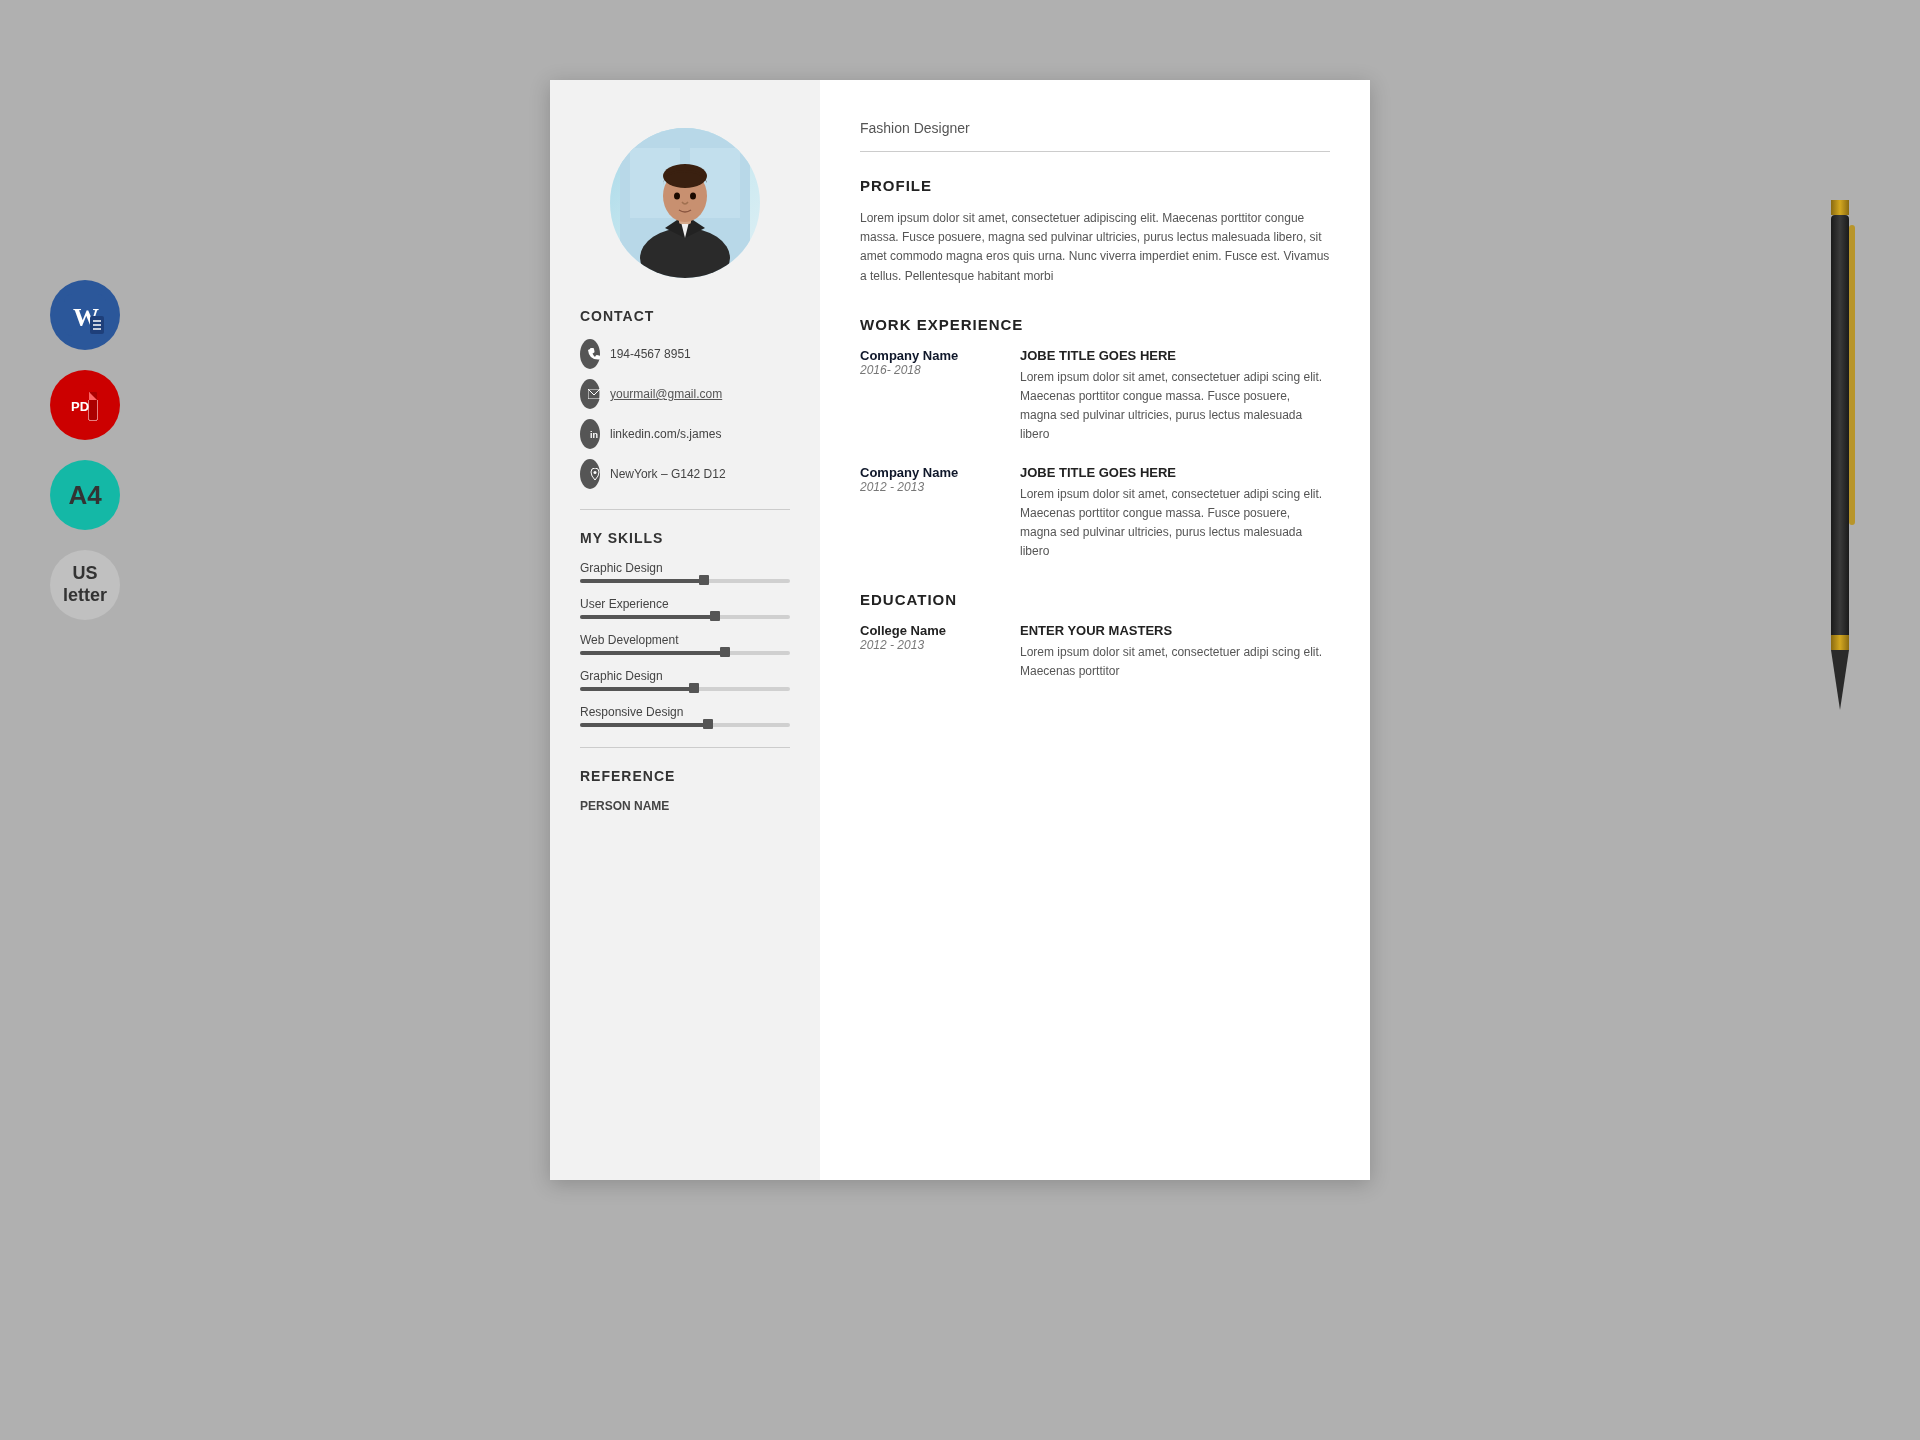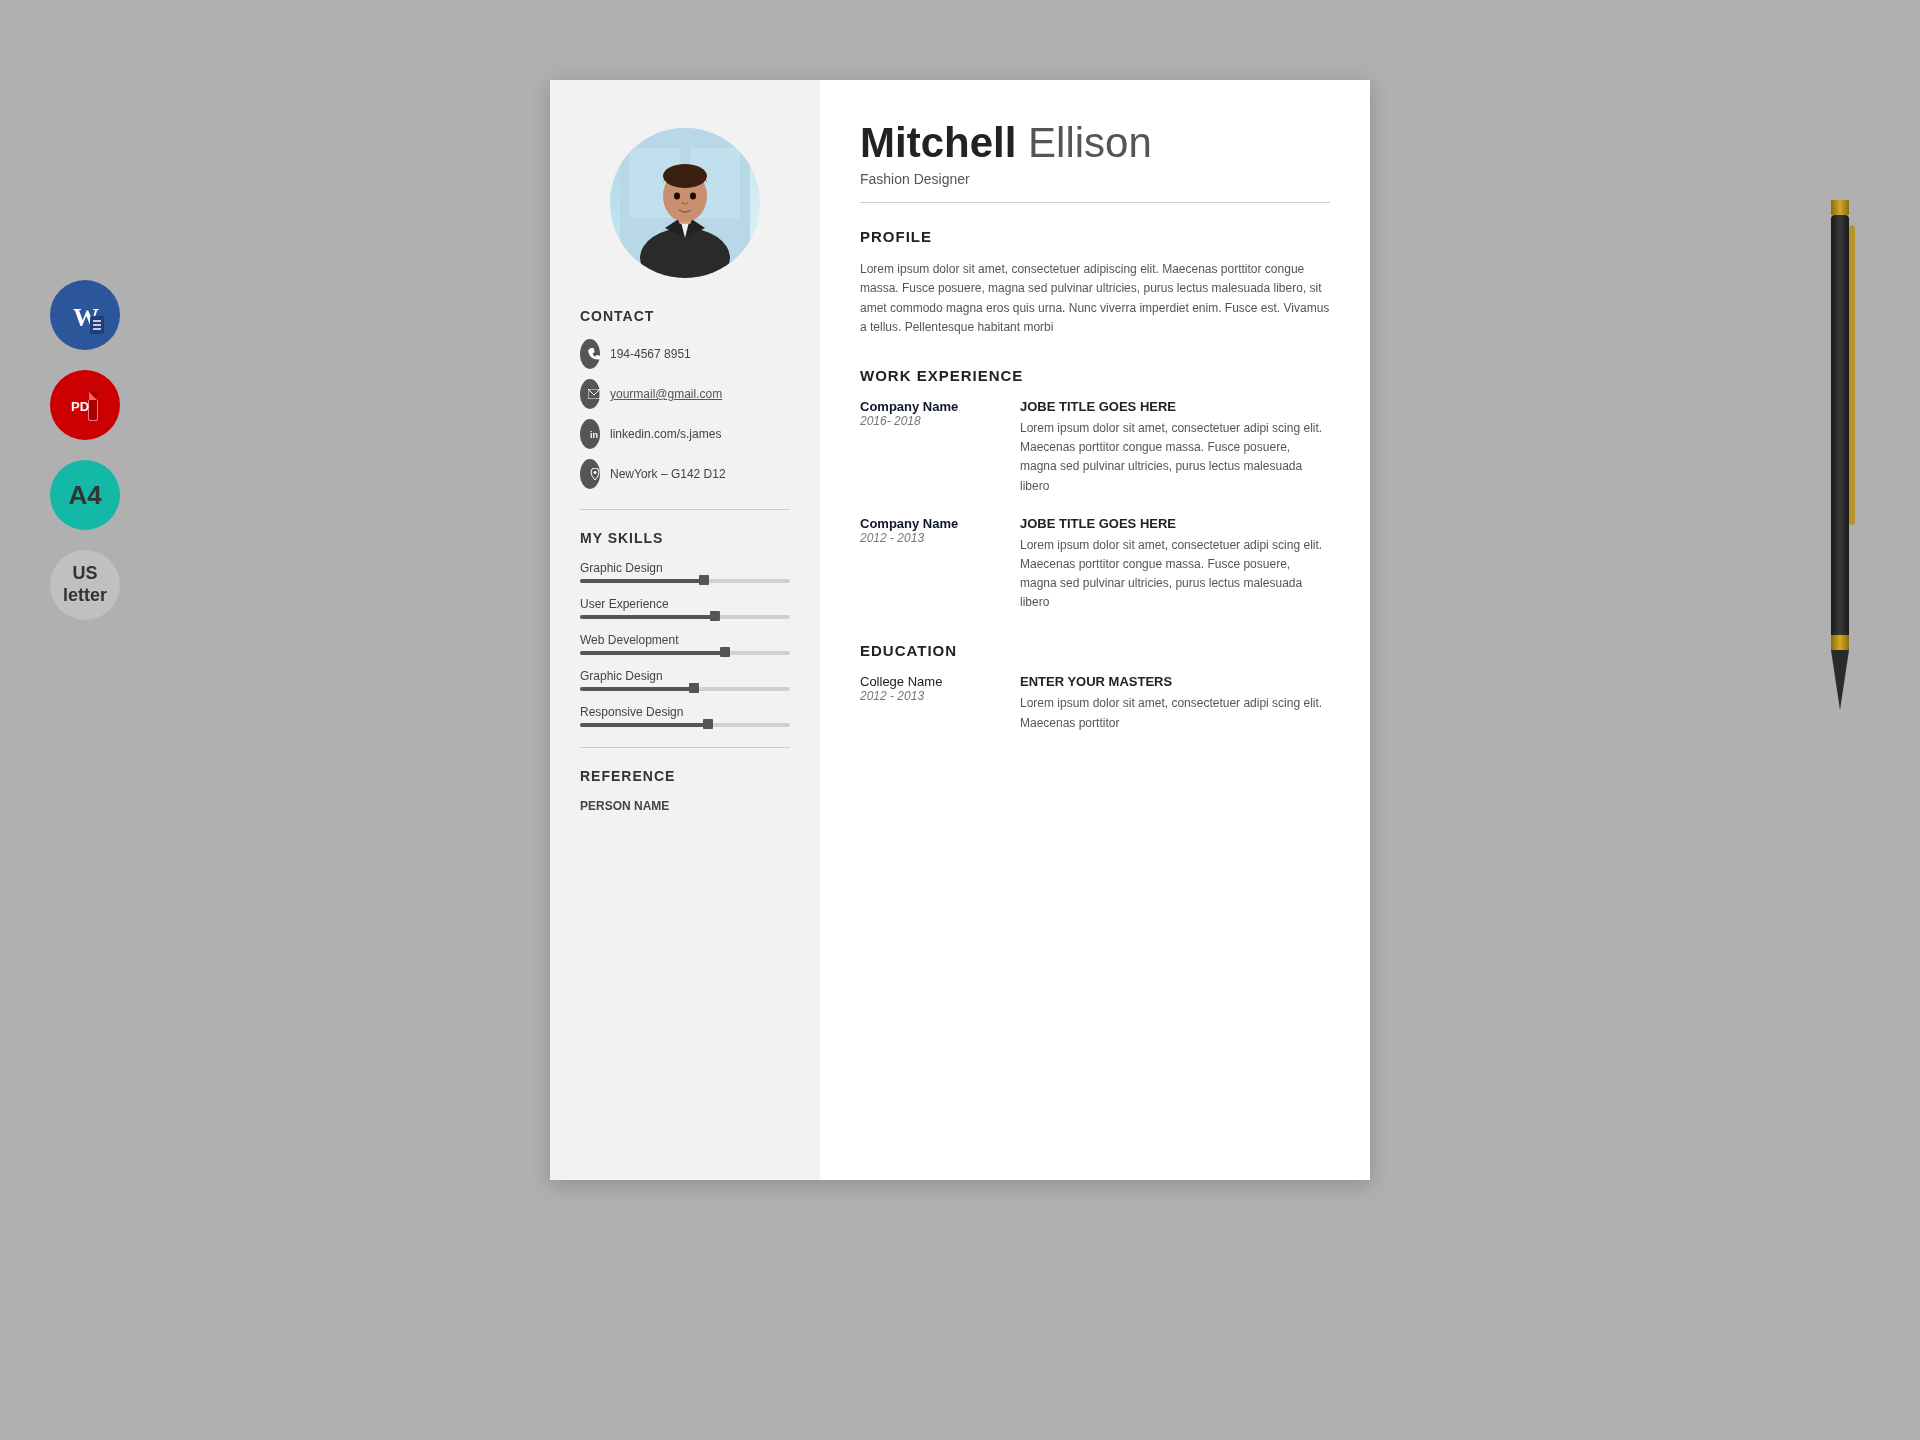--- a/index.html
+++ b/index.html
@@ -351,21 +351,21 @@
       margin-bottom: 20px;
     }
 
     .edu-left {
       width: 140px;
       flex-shrink: 0;
     }
 
     .edu-college {
       font-size: 13px;
-      font-weight: normal;
+      font-weight: bold;
       color: #222;
     }
 
     .edu-dates {
       font-size: 12px;
       color: #777;
       font-style: italic;
     }
 
     .edu-right {
@@ -551,24 +551,20 @@
     <div>
       <div class="section-title">REFERENCE</div>
       <div class="reference-name">PERSON NAME</div>
     </div>
 
   </div>
 
   <div class="resume-main">
 
     <div class="resume-header">
-      <div class="person-name">
-        <span class="first-name">Mitchell</span>
-        <span class="last-name"> </span><span class="last-name">Ellison</span>
-      </div>
       <div class="person-title">Fashion Designer</div>
       <hr class="header-divider">
     </div>
 
     <div>
       <div class="main-section-title">PROFILE</div>
       <div class="profile-text">Lorem ipsum dolor sit amet, consectetuer adipiscing elit. Maecenas porttitor congue massa. Fusce posuere, magna sed pulvinar ultricies, purus lectus malesuada libero, sit amet commodo magna eros quis urna. Nunc viverra imperdiet enim. Fusce est. Vivamus a tellus. Pellentesque habitant morbi</div>
     </div>
 
     <div class="work-section">

